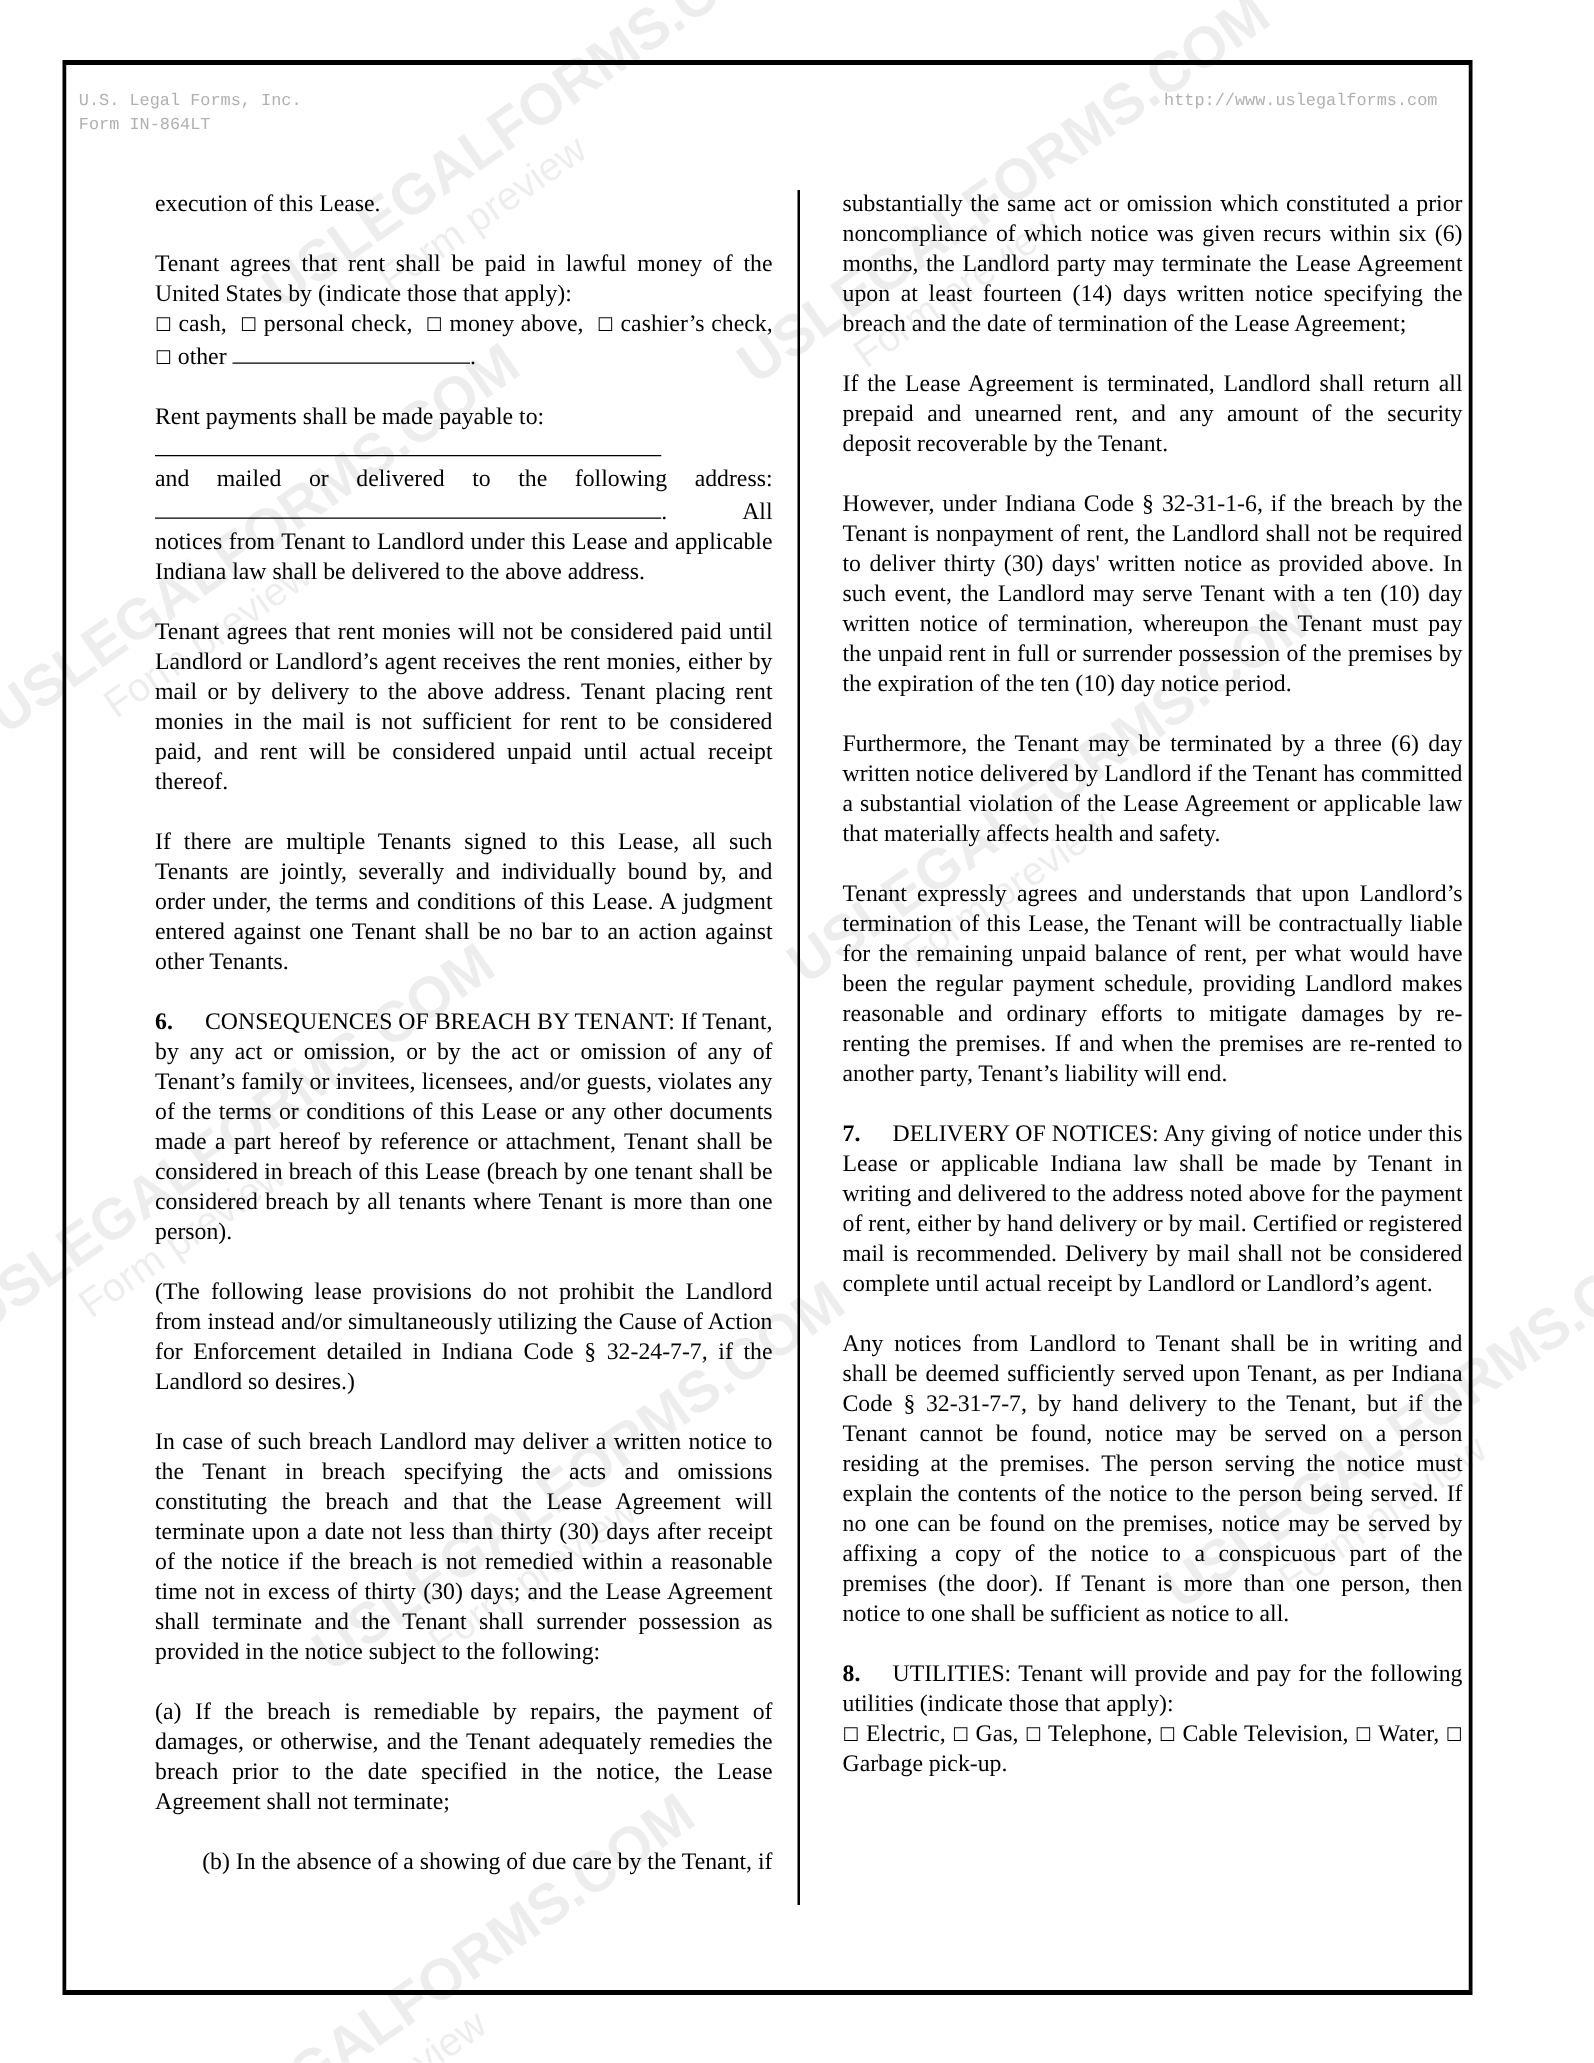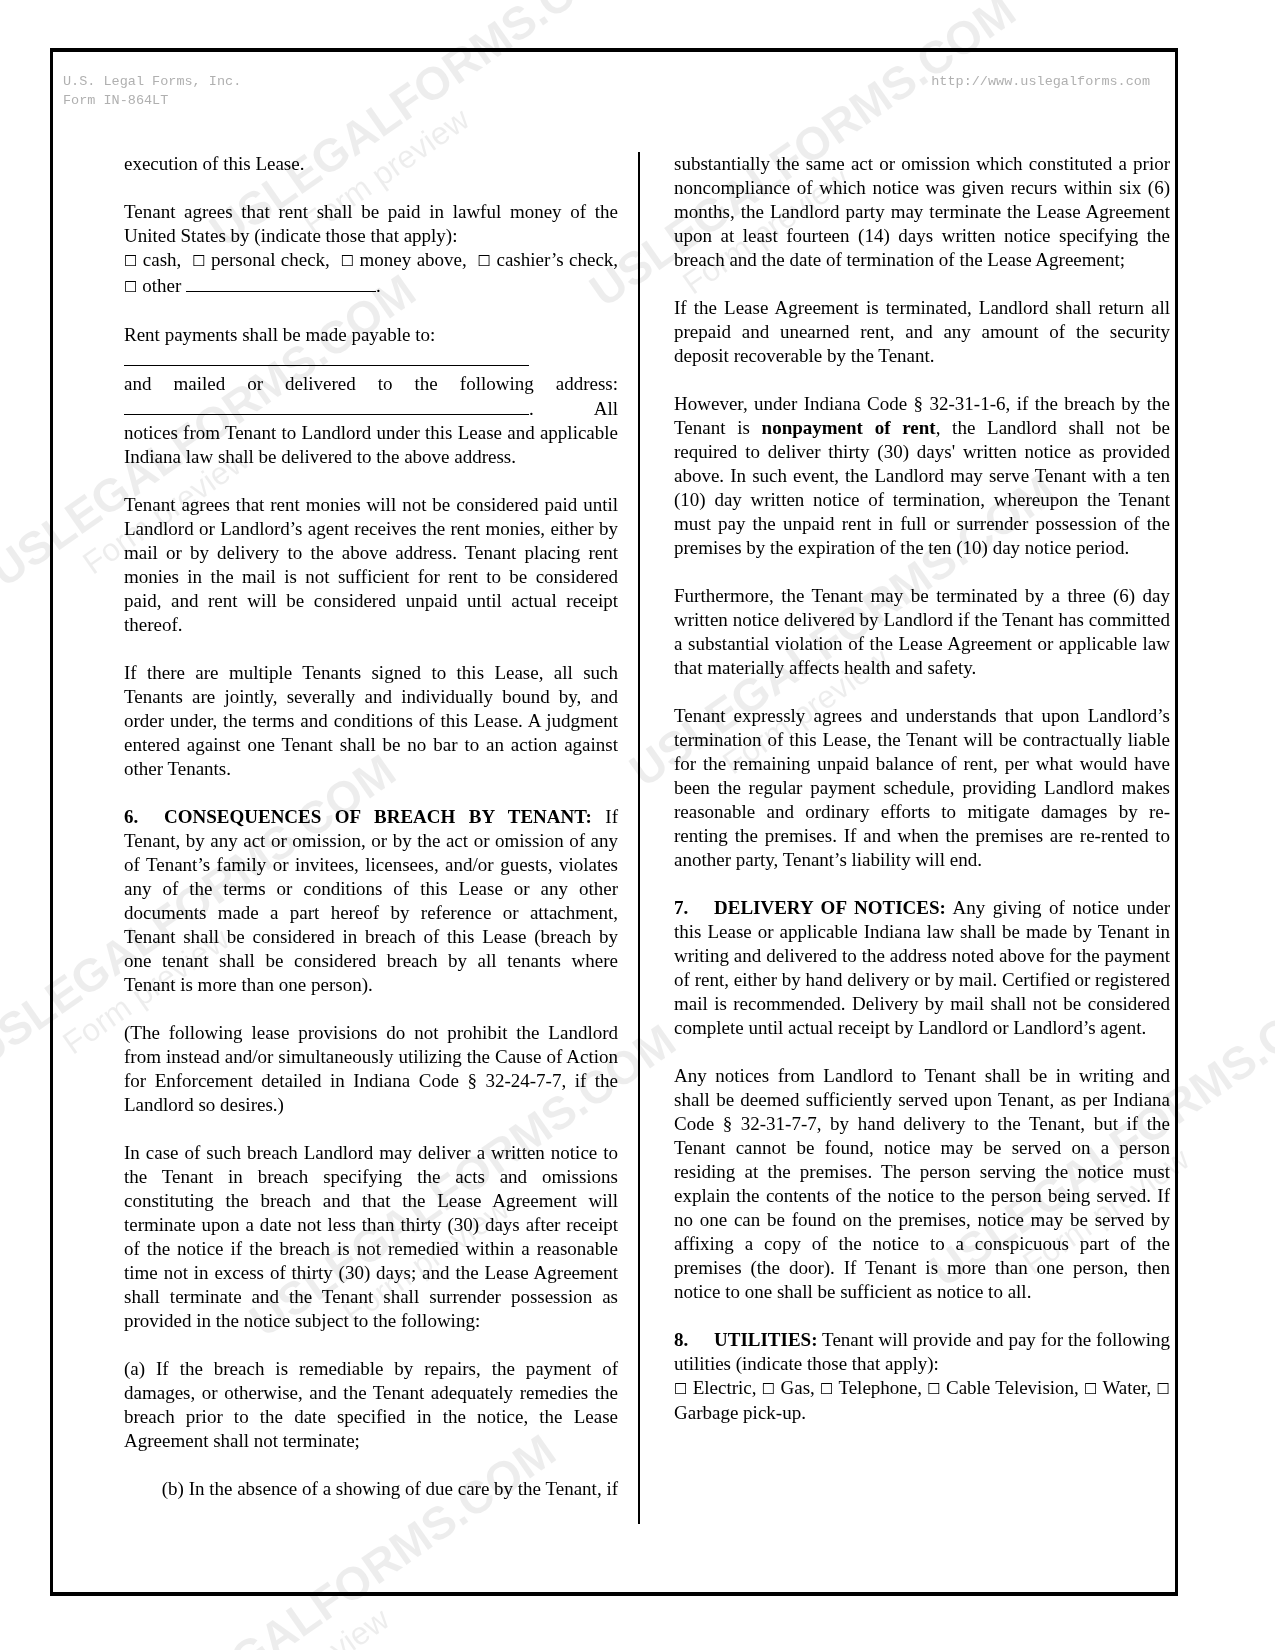--- a/index.html
+++ b/index.html
@@ -20,21 +20,21 @@
   .col {
     position: absolute; top: 100px; font-size: 19px; line-height: 24px; text-align: justify;
   }
   .col-left { left: 55px; width: 510px; }
   .col-right { left: 605px; width: 512px; }
   .divider { position: absolute; left: 585px; top: 100px; width: 2px; height: 1372px; background: #000; }
   p { margin: 0 0 24px 16px; }
   .line { display: block; }
   .blank { display: inline-block; border-bottom: 1px solid #000; height: 18px; vertical-align: baseline; }
   .cb { font-family: "DejaVu Sans", sans-serif; font-size: 15px; }
-  .b { font-weight: bold; }
+  .b { font-weight: normal; }
   .sec-num { font-weight: bold; display: inline-block; width: 40px; }
   .footer {
     position: absolute; left: 0; right: 0; bottom: 14px; text-align: center;
     font-family: "Liberation Mono", "DejaVu Sans Mono", monospace; font-size: 14.5px; color: #333;
   }
   .wm {
     position: absolute; font-family: "Liberation Sans", "DejaVu Sans", sans-serif; font-weight: bold;
     color: rgba(0,0,0,0.07); font-size: 46px; transform: rotate(-35deg); white-space: nowrap; pointer-events: none;
   }
   .wm small { display: block; font-weight: normal; font-size: 32px; margin-left: 80px; }

